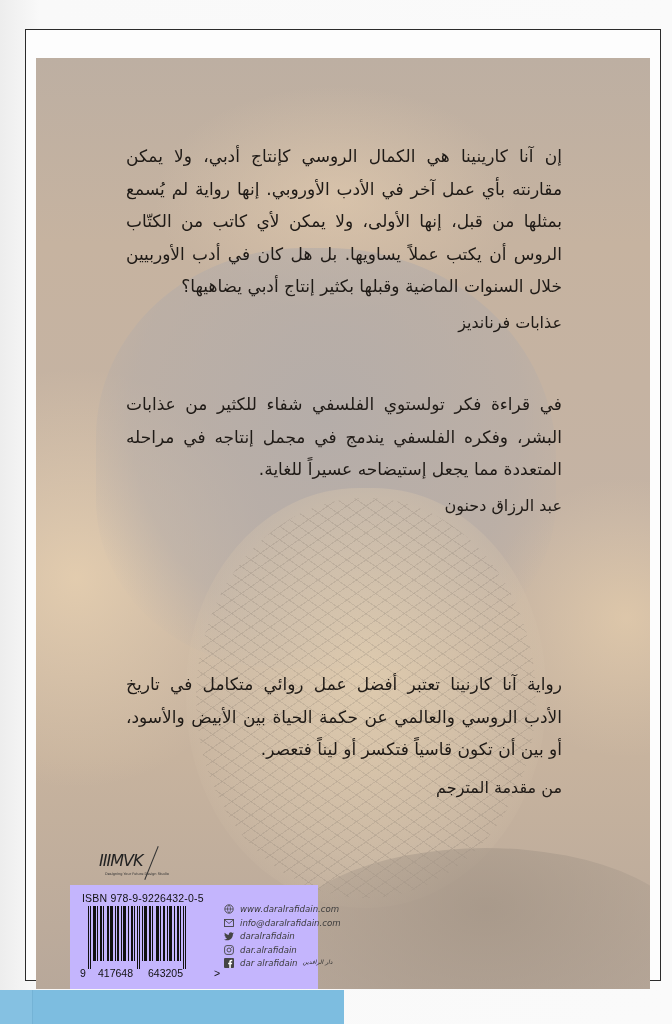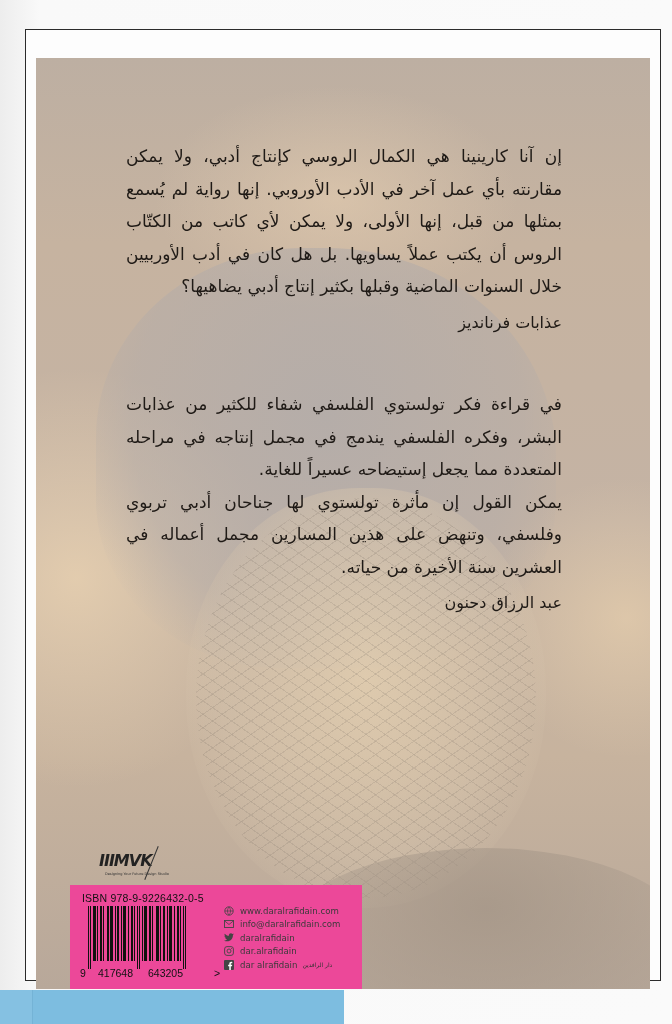--- a/index.html
+++ b/index.html
@@ -111,21 +111,21 @@
       top: 793px;
       width: 80px;
       height: 36px;
     }
     .logo-mark {
       position: absolute;
       left: 0;
       top: 0;
       font-family: "DejaVu Sans", sans-serif;
       font-style: italic;
-      font-weight: bold;
+      font-weight: normal;
       font-size: 16px;
       letter-spacing: -1px;
       color: #222;
     }
     .logo-tagline {
       position: absolute;
       left: 6px;
       top: 21px;
       font-family: "DejaVu Sans", sans-serif;
       font-size: 3.5px;
@@ -140,23 +140,23 @@
       height: 36px;
       background: #333;
       transform: rotate(22deg);
     }
 
     
     .info-panel {
       position: absolute;
       left: 34px;
       top: 827px;
-      width: 292px;
+      width: 248px;
       height: 104px;
-      background: #ec4899;
+      background: #c4b5fd;
     }
     .isbn-label {
       position: absolute;
       left: 12px;
       top: 7px;
       font-family: "Liberation Sans", sans-serif;
       font-size: 10.5px;
       color: #111;
       letter-spacing: 0.2px;
       white-space: nowrap;
@@ -189,26 +189,27 @@
     .contact-list {
       position: absolute;
       left: 154px;
       top: 19px;
       list-style: none;
       margin: 0;
       padding: 0;
     }
     .contact-item {
       display: flex;
-      align-items: center;
+      align-items: flex-start;
       height: 13.5px;
       font-family: "DejaVu Sans", sans-serif;
       font-size: 8.6px;
       color: #3a3a3a;
       white-space: nowrap;
+      font-style: italic;
     }
     .contact-icon {
       width: 10px;
       height: 10px;
       margin-right: 6px;
       display: inline-flex;
       align-items: center;
       justify-content: center;
     }
     .contact-arabic {
@@ -249,24 +250,27 @@
   <div class="bg-layer bg-veil"></div>
   <div class="bg-layer bg-shoulder"></div>
 
   <div class="text-block" style="top: 82px;">
     <p class="para">إن آنا كارينينا هي الكمال الروسي كإنتاج أدبي، ولا يمكن مقارنته بأي عمل آخر في الأدب الأوروبي. إنها رواية لم يُسمع بمثلها من قبل، إنها الأولى، ولا يمكن لأي كاتب من الكتّاب الروس أن يكتب عملاً يساويها. بل هل كان في أدب الأوربيين خلال السنوات الماضية وقبلها بكثير إنتاج أدبي يضاهيها؟</p>
     <div class="signature" style="position: relative; margin-top: 4px;">عذابات فرنانديز</div>
   </div>
 
   <div class="text-block" style="top: 330px;">
     <p class="para">في قراءة فكر تولستوي الفلسفي شفاء للكثير من عذابات البشر، وفكره الفلسفي يندمج في مجمل إنتاجه في مراحله المتعددة مما يجعل إستيضاحه عسيراً للغاية.</p>
-    <p class="para">يمكن القول إن مأثرة تولستوي لها جناحان أدبي تربوي وفلسفي، وتنهض على هذين المسارين مجمل أعماله في العشرين سنة الأخيرة من حياته.</p>
     <div class="signature" style="position: relative; margin-top: 4px; text-align: center;">عبد الرزاق دحنون</div>
   </div>
 
+  <div class="text-block" style="top: 610px;">
+    <p class="para">رواية آنا كارنينا تعتبر أفضل عمل روائي متكامل في تاريخ الأدب الروسي والعالمي عن حكمة الحياة بين الأبيض والأسود، أو بين أن تكون قاسياً فتكسر أو ليناً فتعصر.</p>
+    <div class="signature" style="position: relative; margin-top: 6px;">من مقدمة المترجم</div>
+  </div>
 
   <div class="logo">
     <span class="logo-mark">IIIMVK</span>
     <span class="logo-slash"></span>
     <span class="logo-tagline">Designing Your Future Design Studio</span>
   </div>
 
   <div class="info-panel">
     <div class="isbn-label">ISBN  978-9-9226432-0-5</div>
 

